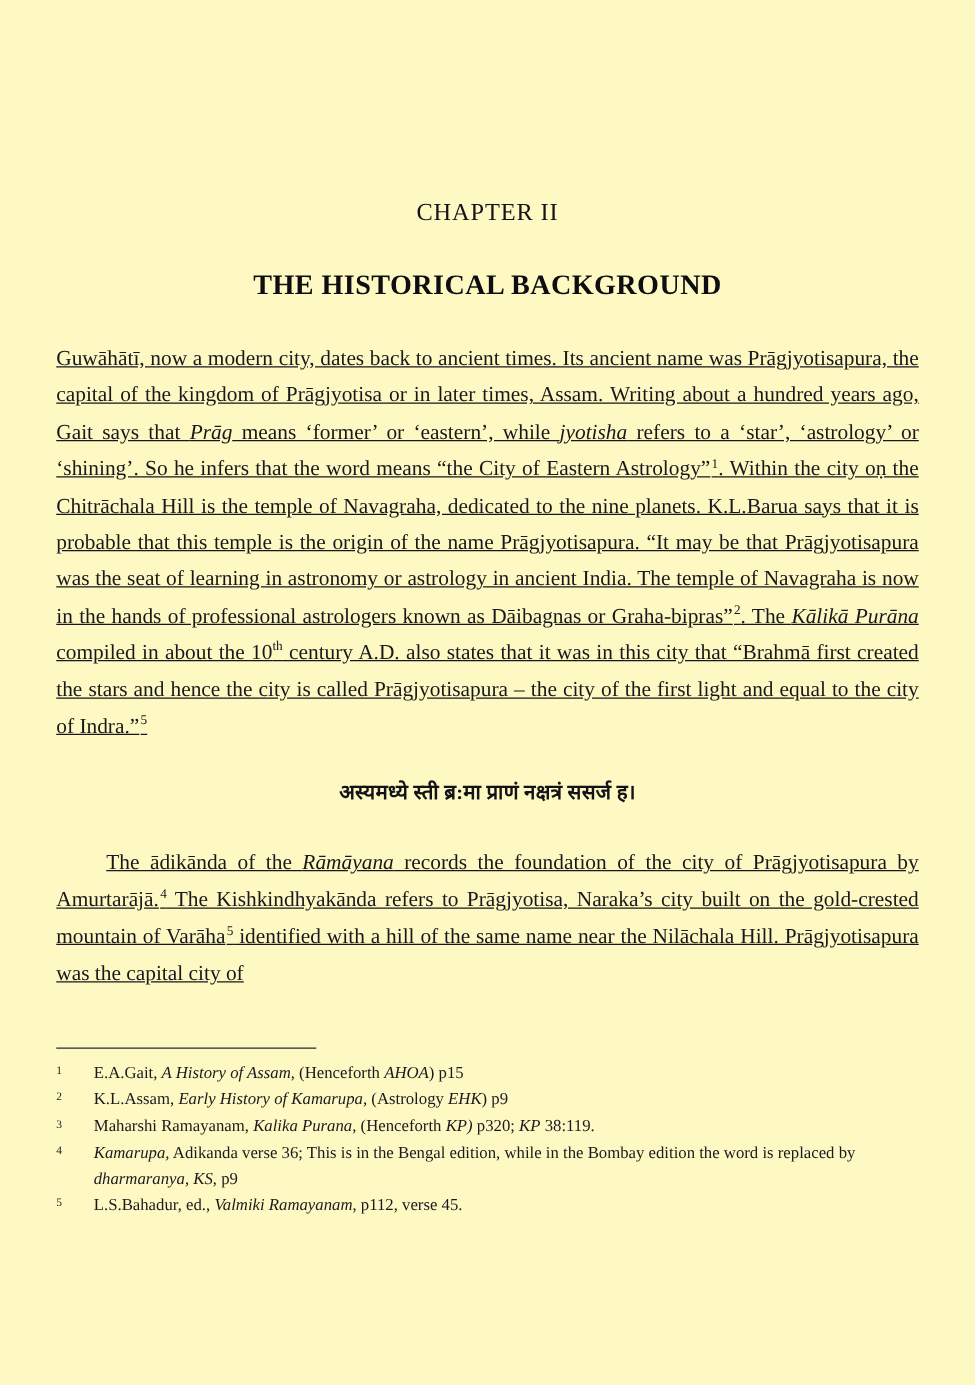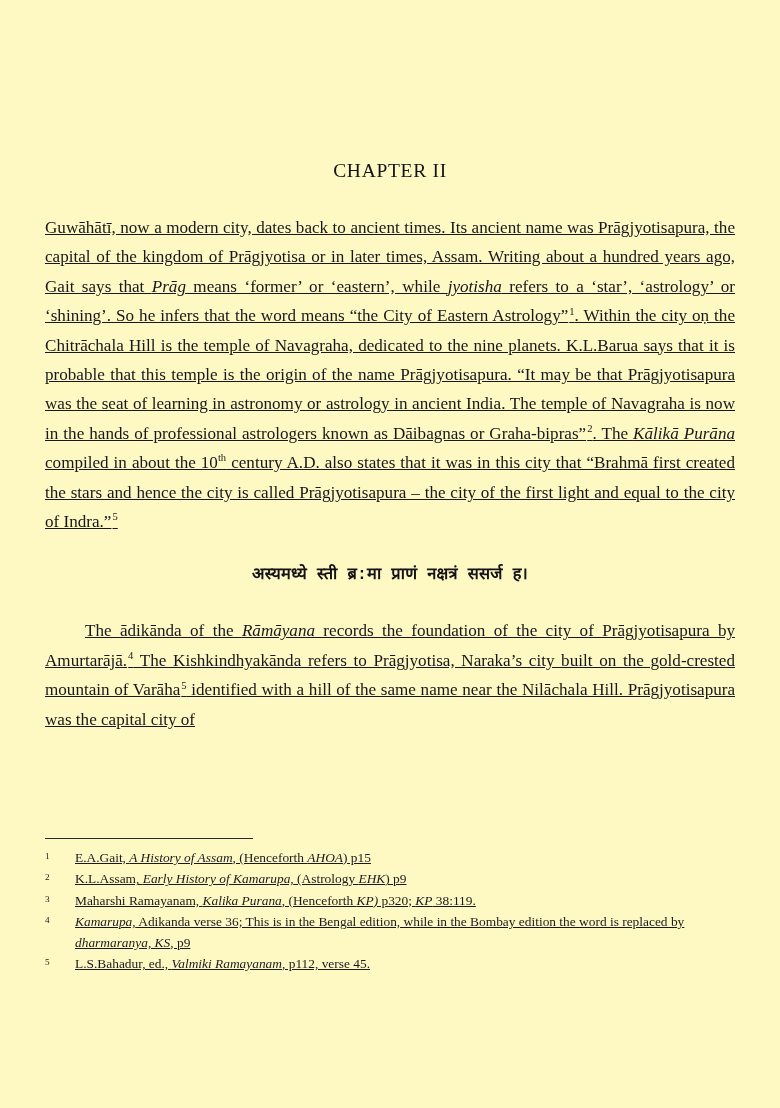--- a/index.html
+++ b/index.html
@@ -68,21 +68,21 @@
   sup.ord {
     font-size: 0.62em;
     vertical-align: super;
     line-height: 0;
   }
 
   
   .verse {
     margin-top: 26px;
     text-align: center;
-    font-family: Liberation Mono, monospace;
+    font-family: Liberation Serif, serif;
     font-size: 16.4px;
     line-height: 26px;
     font-weight: bold;
     color: #131217;
   }
   .verse .vline {
     display: block;
     letter-spacing: 0.2px;
   }
   .verse .vline.second {
@@ -117,31 +117,31 @@
   }
   .fn-num {
     width: 30px;
     flex: 0 0 30px;
     font-size: 9.2px;
     line-height: 14px;
     padding-top: 1px;
   }
   .fn-text {
     flex: 1 1 auto;
-    text-decoration: underline;
   }
 </style>
 </head>
 <body>
 
 <div class="page">
 
   <div class="content">
 
     <div class="chapter-label">CHAPTER II</div>
+    <div class="chapter-title">THE HISTORICAL BACKGROUND</div>
 
     <div class="body-block">
       <p><span>Guwāhātī, now a modern city, dates back to ancient times. Its ancient name was Prāgjyotisapura, the capital of the kingdom of Prāgjyotisa or in later times, Assam. Writing about a hundred years ago, Gait says that </span><span class="it">Prāg</span><span> means ‘former’ or ‘eastern’, while </span><span class="it">jyotisha</span><span> refers to a ‘star’, ‘astrology’ or ‘shining’. So he infers that the word means “the City of Eastern Astrology”</span><sup class="fn">1</sup><span>. Within the city oṇ the Chitrāchala Hill is the temple of Navagraha, dedicated to the nine planets. K.L.Barua says that it is probable that this temple is the origin of the name Prāgjyotisapura. “It may be that Prāgjyotisapura was the seat of learning in astronomy or astrology in ancient India. The temple of Navagraha is now in the hands of professional astrologers known as Dāibagnas or Graha-bipras”</span><sup class="fn">2</sup><span>. The </span><span class="it">Kālikā Purāna</span><span> compiled in about the 10</span><sup class="ord">th</sup><span> century A.D. also states that it was in this city that “Brahmā first created the stars and hence the city is called Prāgjyotisapura – the city of the first light and equal to the city of Indra.”</span><sup class="fn">5</sup></p>
     </div>
 
     <div class="verse">
       <span class="vline">अस्यमध्ये स्ती ब्र:मा प्राणं नक्षत्रं ससर्ज ह।</span>
     </div>
 
     <div class="body-block after-verse">

